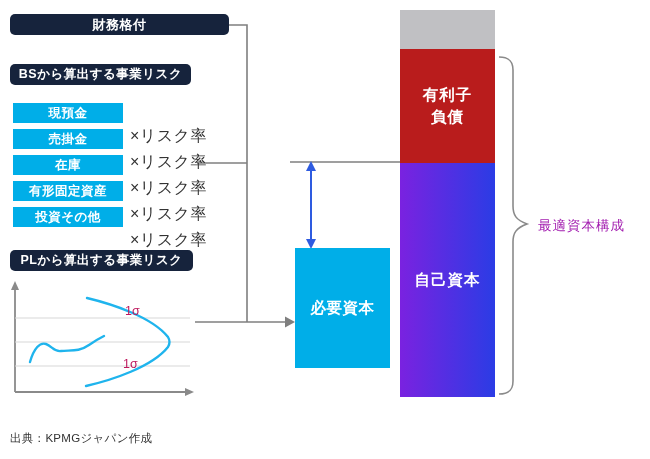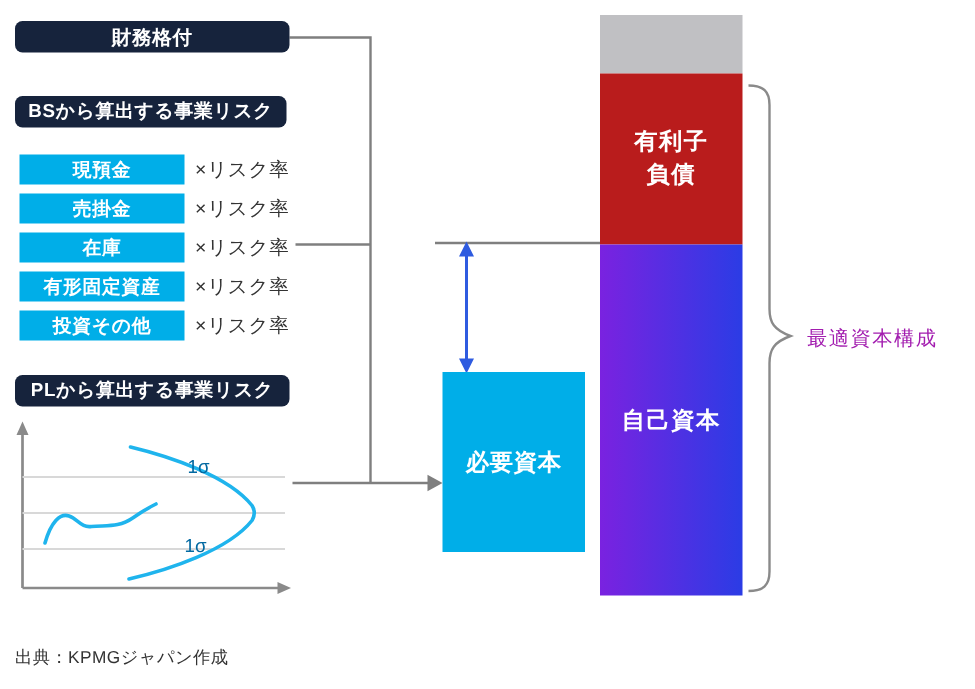--- a/index.html
+++ b/index.html
@@ -4,27 +4,27 @@
 <style>
   html,body{margin:0;padding:0;background:#fff;}
   #canvas{position:relative;width:650px;height:459px;background:#ffffff;overflow:hidden;
           font-family:"Liberation Sans","DejaVu Sans",sans-serif;}
   #lines{position:absolute;left:0;top:0;width:650px;height:459px;}
   .abs{position:absolute;box-sizing:border-box;}
   .pill{background:#16233C;color:#fff;border-radius:5px;display:flex;align-items:center;
         justify-content:center;font-weight:bold;font-size:12.5px;letter-spacing:.5px;}
   .cyanbox{background:#00AEE8;color:#fff;display:flex;align-items:center;justify-content:center;
         font-weight:bold;font-size:12.5px;letter-spacing:.5px;}
-  .factor{color:#333;font-size:13px;display:flex;align-items:center;letter-spacing:.5px;}
+  .factor{color:#333;font-size:16px;display:flex;align-items:center;letter-spacing:.5px;margin-top:23px;}
   .barseg{display:flex;align-items:center;justify-content:center;flex-direction:column;
         color:#fff;font-weight:bold;font-size:15.5px;letter-spacing:1px;}
   .seg-gray{background:#C0C0C3;}
   .seg-navy{background:#b91c1c;line-height:22px;}
   .seg-grad{background:linear-gradient(90deg,#7A22E0 0%,#2B3CE5 100%);}
-  .sigma{color:#0369a1;font-size:12.5px;}
+  .sigma{color:#be185d;font-size:12.5px;}
   .buffer-label{color:#2b2b2b;font-size:11.5px;line-height:15px;text-align:center;}
   .brace-label{color:#a21caf;font-size:13.5px;letter-spacing:1px;}
   .source{color:#333;font-size:11.5px;letter-spacing:.3px;}
 </style>
 </head>
 <body>
 
 <div id="canvas">
 
   <svg id="lines" viewBox="0 0 650 459">
@@ -51,21 +51,21 @@
 
     <line x1="290" y1="162" x2="400" y2="162" stroke="#7F7F7F" stroke-width="1.6"></line>
 
     <line x1="311" y1="167" x2="311" y2="243" stroke="#2E5BE0" stroke-width="2"></line>
     <polygon points="306,171 311,161 316,171" fill="#2E5BE0"></polygon>
     <polygon points="306,239 311,249 316,239" fill="#2E5BE0"></polygon>
 
     <path d="M499,57 C509,57 513,61 513,70 L513,206 C513,215 516,220 527,224 C516,228 513,233 513,242 L513,381 C513,390 509,394 499,394" fill="none" stroke="#8a8a8a" stroke-width="1.6"></path>
   </svg>
 
-  <div class="abs pill" style="left:10px;top:14px;width:183px;height:21px;font-size:13px;">
+  <div class="abs pill" style="left:10px;top:14px;width:219px;height:21px;font-size:13px;">
     <span>財務格付</span>
   </div>
 
   <div class="abs pill" style="left:10px;top:64px;width:181px;height:21px;">
     <span>BSから算出する事業リスク</span>
   </div>
 
   <div class="abs cyanbox" style="left:13px;top:103px;width:110px;height:20px;text-align:right;">
     <span>現預金</span>
   </div>

